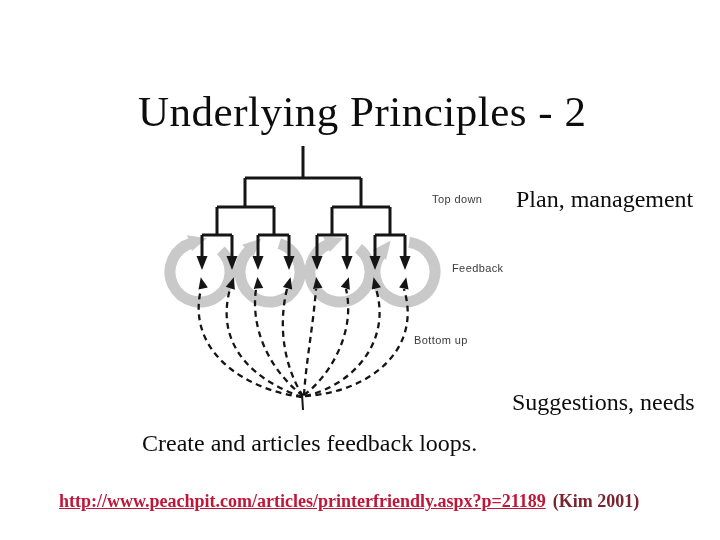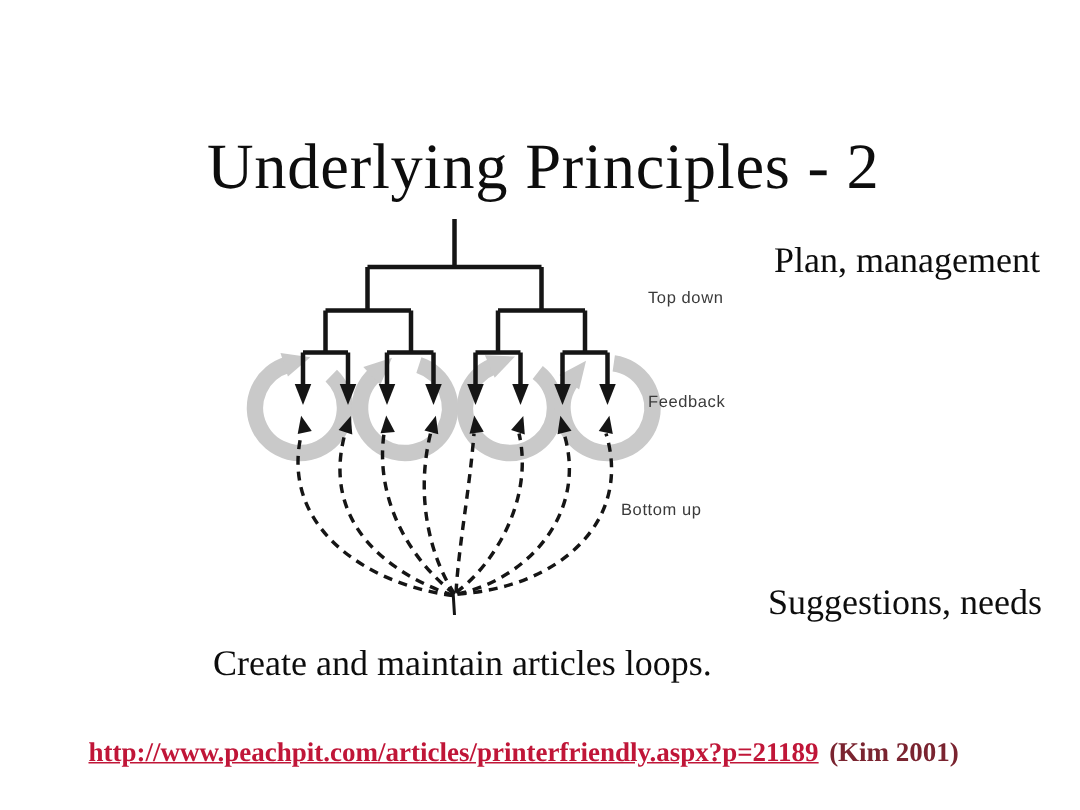--- a/index.html
+++ b/index.html
@@ -4,24 +4,24 @@
 <style>
   html,body{margin:0;padding:0;width:720px;height:540px;background:#ffffff;overflow:hidden;}
   .slide{position:relative;width:720px;height:424px;background:#ffffff;
          font-family:"Liberation Serif","DejaVu Serif",serif;color:#111111;}
   .title{position:absolute;left:138px;top:58px;font-size:43px;font-weight:400;
          letter-spacing:0.5px;white-space:nowrap;color:#0d0d0d;}
   .diagram-svg{position:absolute;left:150px;top:135px;width:365px;height:280px;}
   .diag-label{position:absolute;font-family:"Liberation Sans","DejaVu Sans",sans-serif;
          font-size:11px;color:#3a3a3a;letter-spacing:0.4px;white-space:nowrap;}
   .lbl-topdown{left:432px;top:193px;}
-  .lbl-feedback{left:432px;top:262px;}
+  .lbl-feedback{left:452px;top:262px;}
   .lbl-bottomup{left:414px;top:334px;}
   .side-text{position:absolute;font-size:24px;color:#0d0d0d;white-space:nowrap;}
-  .plan{left:516px;top:161px;text-align:right;}
+  .plan{left:516px;top:186px;text-align:right;}
   .suggestions{left:512px;top:341px;margin-top:48px;}
   .caption{position:absolute;left:142px;top:430px;font-size:24px;color:#0d0d0d;white-space:nowrap;}
   .footer{position:absolute;left:38px;top:491px;font-size:18px;font-weight:700;white-space:nowrap;margin-left:21px;}
   .footer a{color:#c01638;text-decoration:underline;cursor:pointer;}
   .citation{color:#7a2430;margin-left:7px;text-decoration:none;}
 </style>
 </head>
 <body>
 
 <div class="slide">
@@ -85,19 +85,19 @@
     </g>
   </svg>
 
   <div class="diag-label lbl-topdown">Top down</div>
   <div class="diag-label lbl-feedback">Feedback</div>
   <div class="diag-label lbl-bottomup">Bottom up</div>
 
   <div class="side-text plan">Plan, management</div>
   <div class="side-text suggestions">Suggestions, needs</div>
 
-  <div class="caption">Create and maintain articles loops.</div>
+  <div class="caption">Create and articles feedback loops.</div>
 
   <div class="footer">
     <a>http://www.peachpit.com/articles/printerfriendly.aspx?p=21189</a><span class="citation">(Kim 2001)</span>
   </div>
 
 </div>
 
 </body></html>

